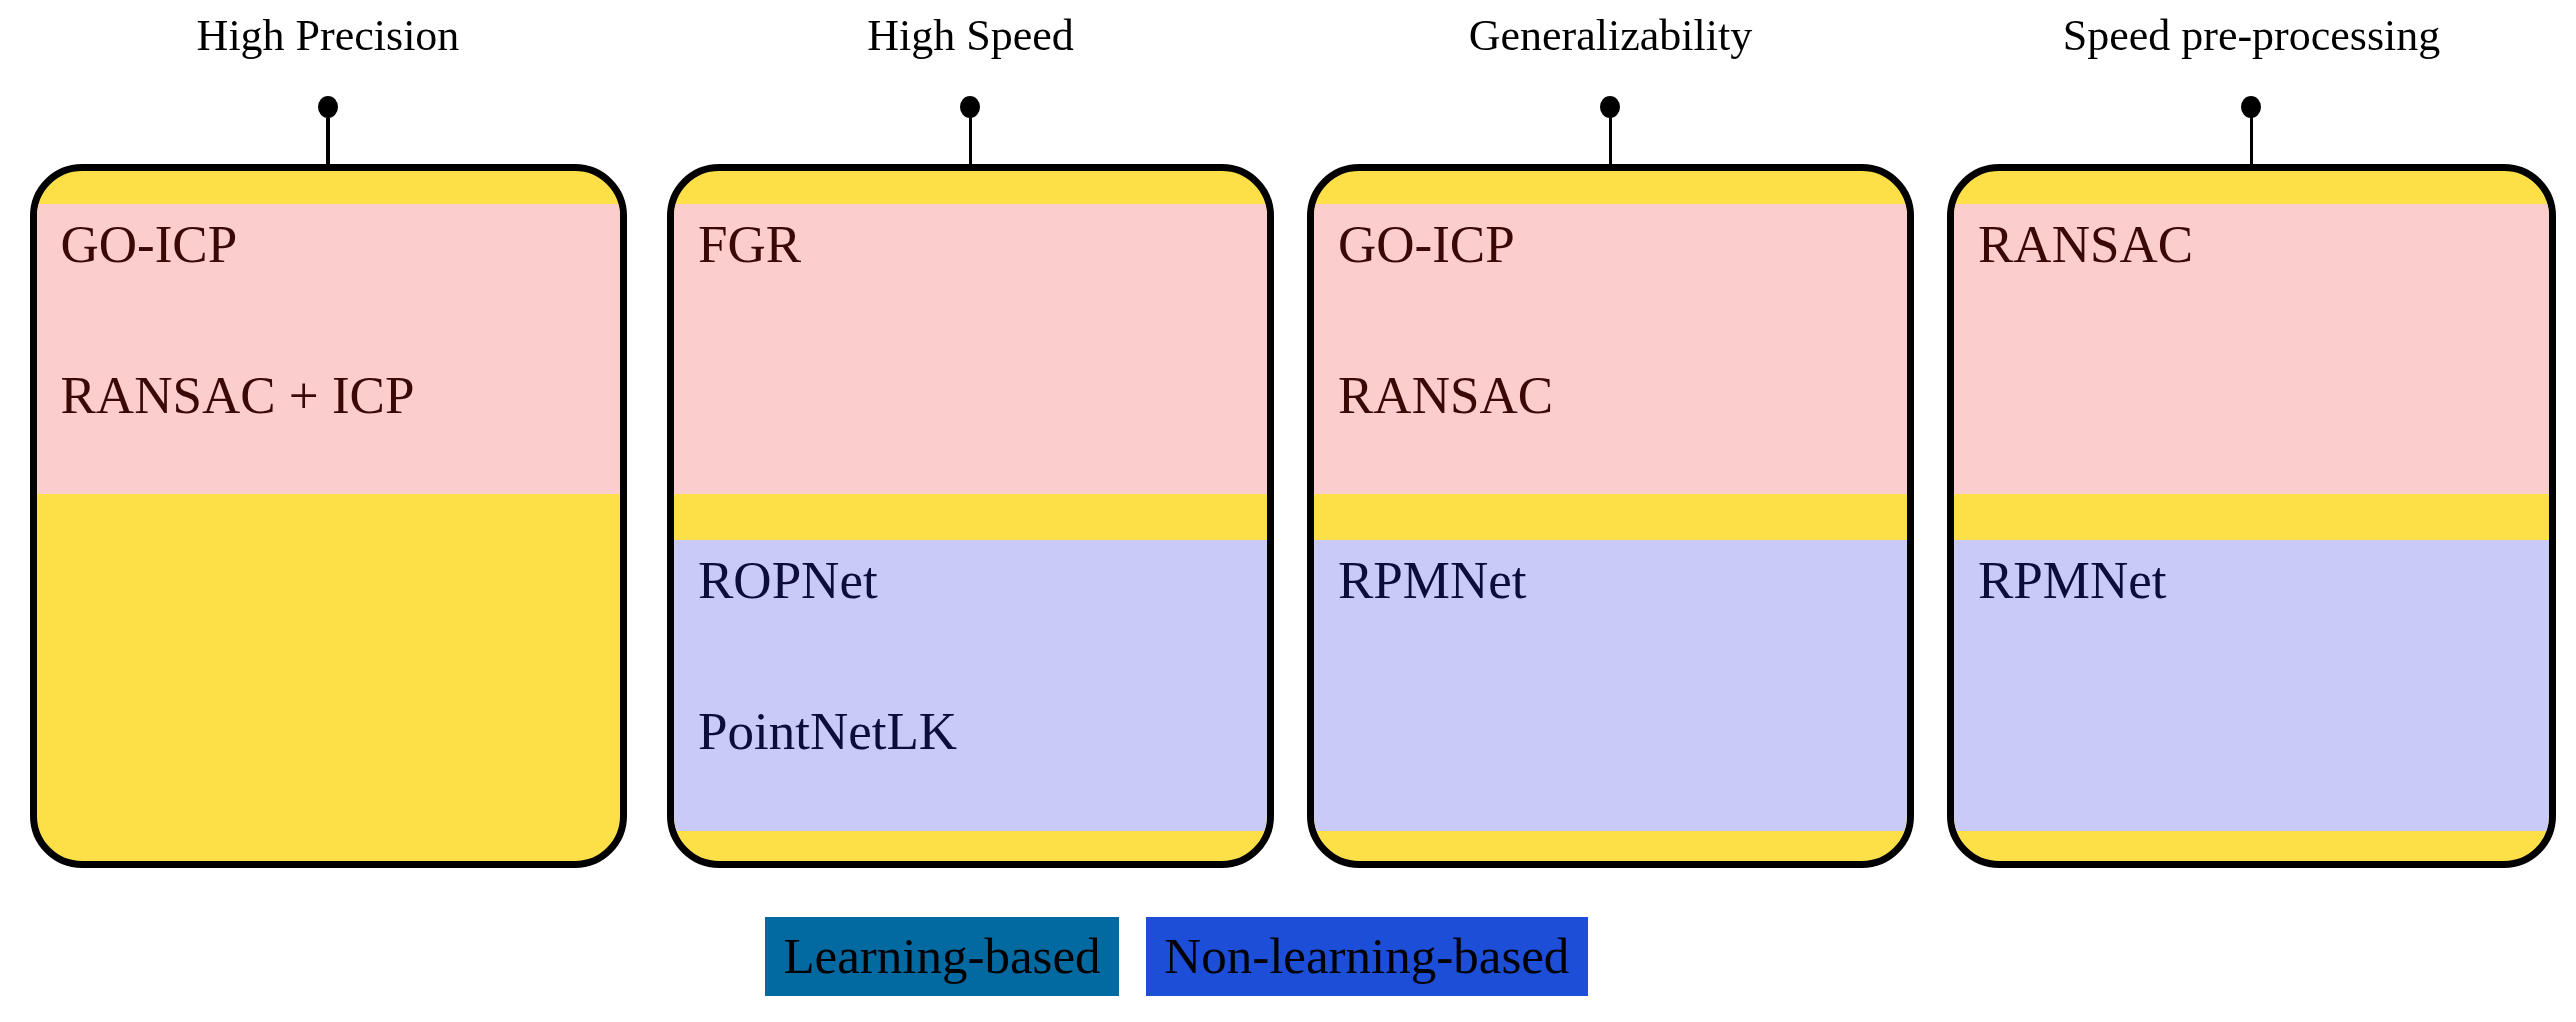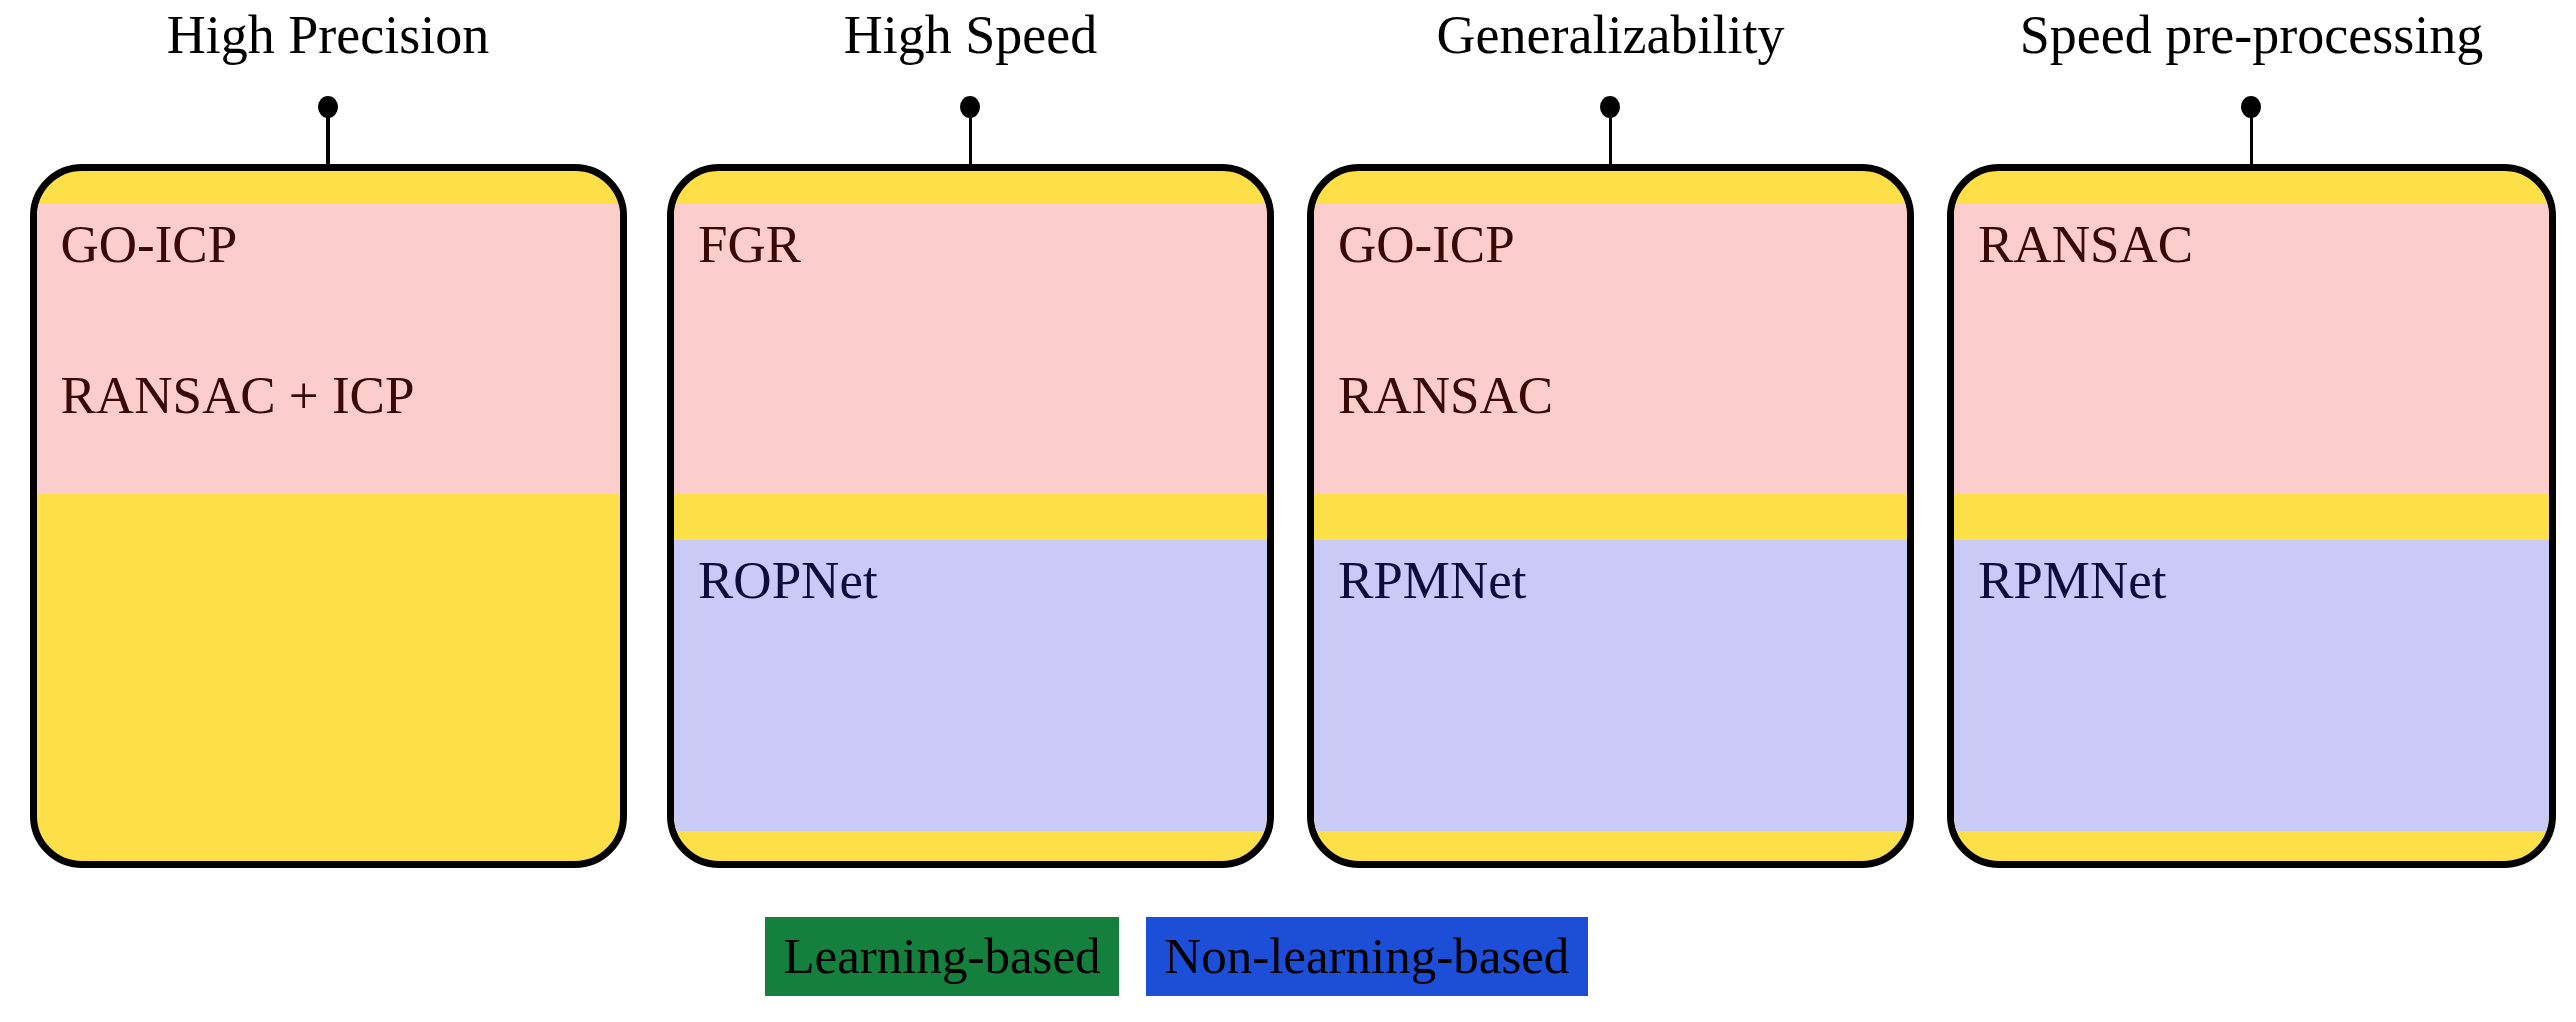--- a/index.html
+++ b/index.html
@@ -21,21 +21,21 @@
     top: 0;
   }
 
   
   .col-title {
     position: absolute;
     top: 5.5px;
     left: 0;
     width: 100%;
     text-align: center;
-    font-size: 54px;
+    font-size: 44px;
     line-height: 59px;
     color: #000000;
     white-space: nowrap;
   }
 
   
   .connector {
     position: absolute;
     top: 96px;
     left: 50%;
@@ -120,21 +120,21 @@
   .legend-chip {
     display: flex;
     align-items: center;
     justify-content: center;
     padding: 0 18.4px;
     font-size: 51px;
     line-height: 79px;
     color: #000000;
     white-space: nowrap;
   }
-  .legend-chip.learning { background: #15803d; }
+  .legend-chip.learning { background: #0369a1; }
   .legend-chip.nonlearning { background: #1d4ed8; }
 </style>
 </head>
 <body>
 
 <div class="column" style="left:29.5px; width:597px;">
   <div class="col-title">High Precision</div>
   <div class="connector">
     <div class="dot"></div>
     <div class="stem"></div>
@@ -152,20 +152,21 @@
   <div class="connector">
     <div class="dot"></div>
     <div class="stem"></div>
   </div>
   <div class="card">
     <div class="band nonlearning">
       <div class="item slot0">FGR</div>
     </div>
     <div class="band learning">
       <div class="item slot0">ROPNet</div>
+      <div class="item slot1">PointNetLK</div>
     </div>
   </div>
 </div>
 
 <div class="column" style="left:1307px; width:607px;">
   <div class="col-title">Generalizability</div>
   <div class="connector">
     <div class="dot"></div>
     <div class="stem"></div>
   </div>

